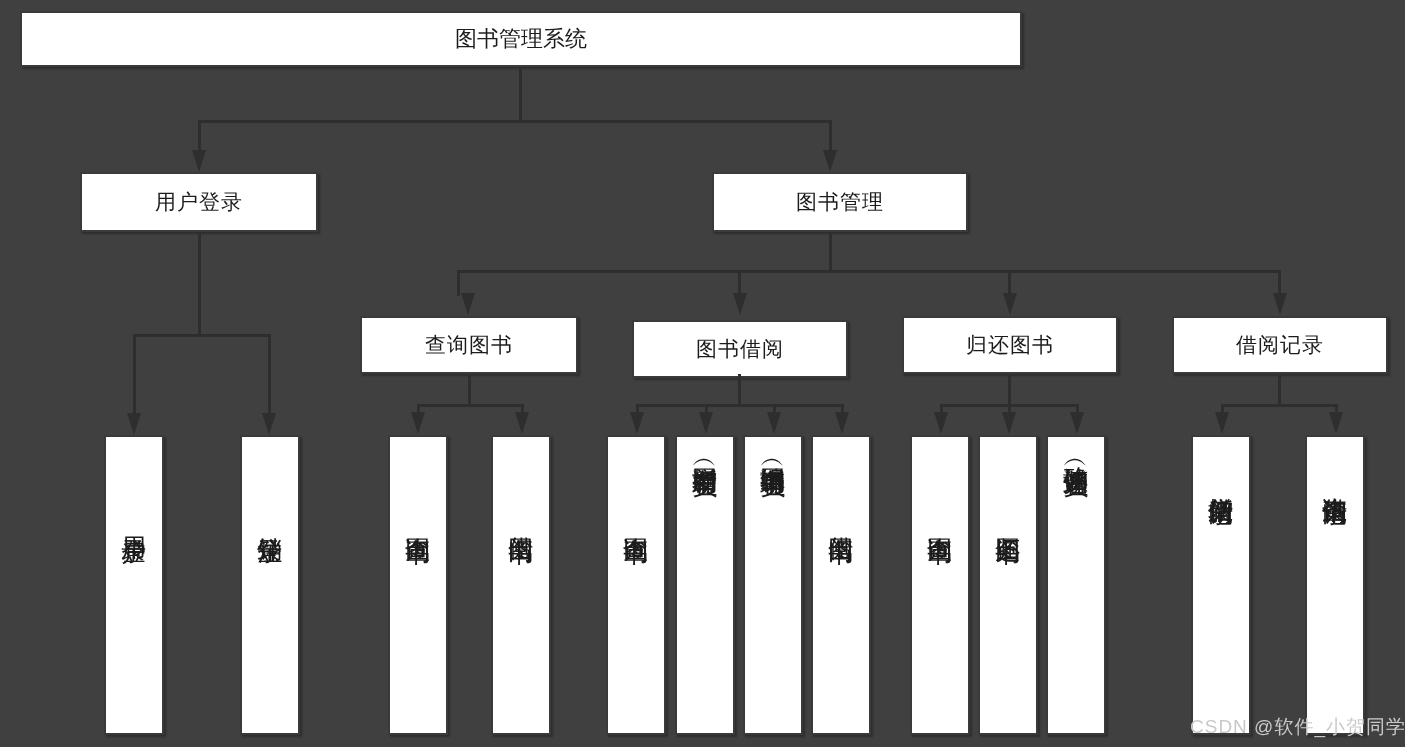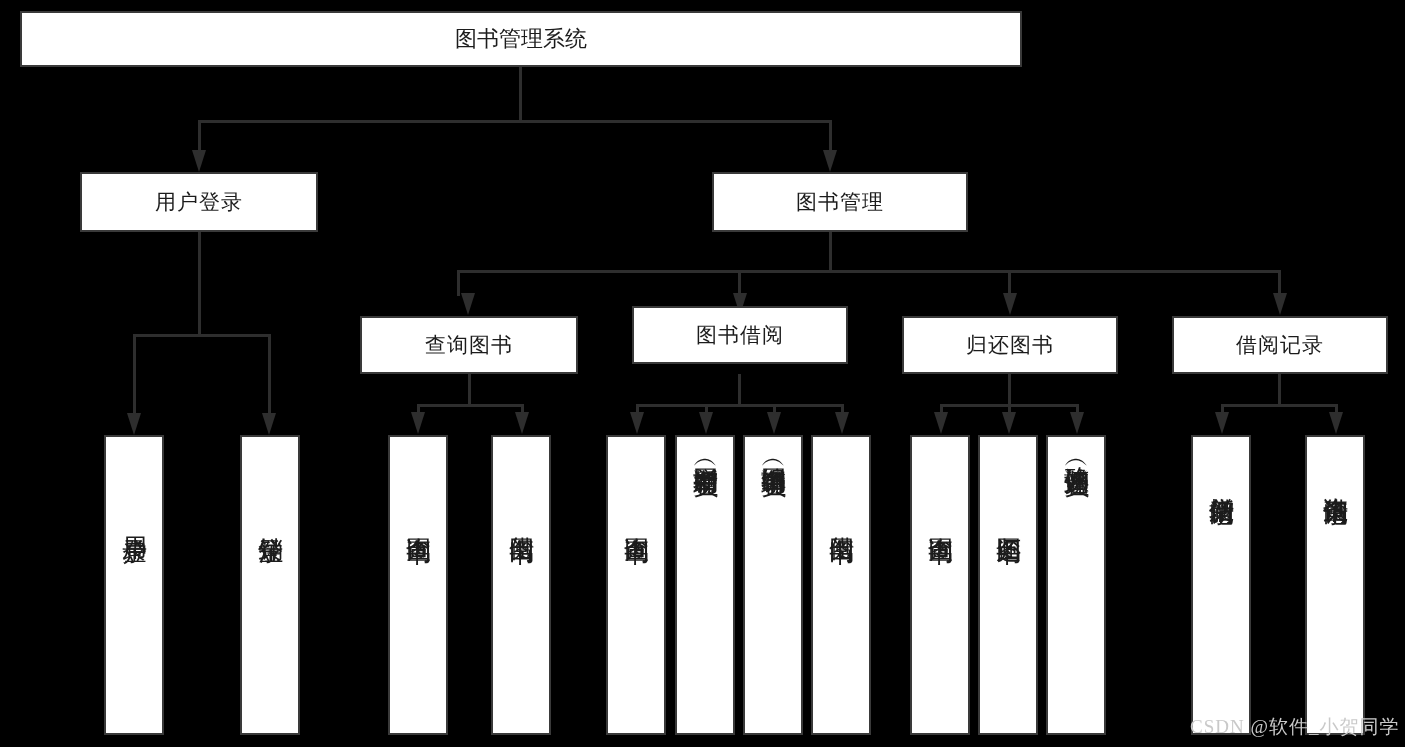--- a/index.html
+++ b/index.html
@@ -4,23 +4,22 @@
 <style>
   html,body{margin:0;padding:0;background:#ffffff;}
   body{
     font-family:"Liberation Sans","DejaVu Sans",sans-serif;
     -webkit-font-smoothing:antialiased;
   }
   #canvas{
     position:relative;
     width:1405px;
     height:747px;
-    background:#000000;
+    background:#404040;
     overflow:hidden;
-    font-family:Liberation Serif, serif;
   }
 
   
   .node{
     position:absolute;
     box-sizing:border-box;
     background:#ffffff;
     border:2px solid #3a3a3a;
     box-shadow:2px 2px 2px rgba(0,0,0,0.30);
     display:flex;
@@ -119,21 +118,21 @@
   <div class="edge v" style="left:738px;top:270px;height:26px;"></div>
   <div class="arrow" style="left:733px;top:293px;"></div>
   <div class="edge v" style="left:1008px;top:270px;height:26px;"></div>
   <div class="arrow" style="left:1003px;top:293px;"></div>
   <div class="edge v" style="left:1278px;top:270px;height:26px;"></div>
   <div class="arrow" style="left:1273px;top:293px;"></div>
 
   <div class="node h-node" style="left:360px;top:316px;width:218px;height:58px;">
     <span>查询图书</span>
   </div>
-  <div class="node h-node" style="left:632px;top:306px;width:216px;height:58px;">
+  <div class="node h-node" style="left:632px;top:320px;width:216px;height:58px;">
     <span>图书借阅</span>
   </div>
   <div class="node h-node" style="left:902px;top:316px;width:216px;height:58px;">
     <span>归还图书</span>
   </div>
   <div class="node h-node" style="left:1172px;top:316px;width:216px;height:58px;">
     <span>借阅记录</span>
   </div>
 
   <div class="edge v" style="left:468px;top:374px;height:32px;"></div>

